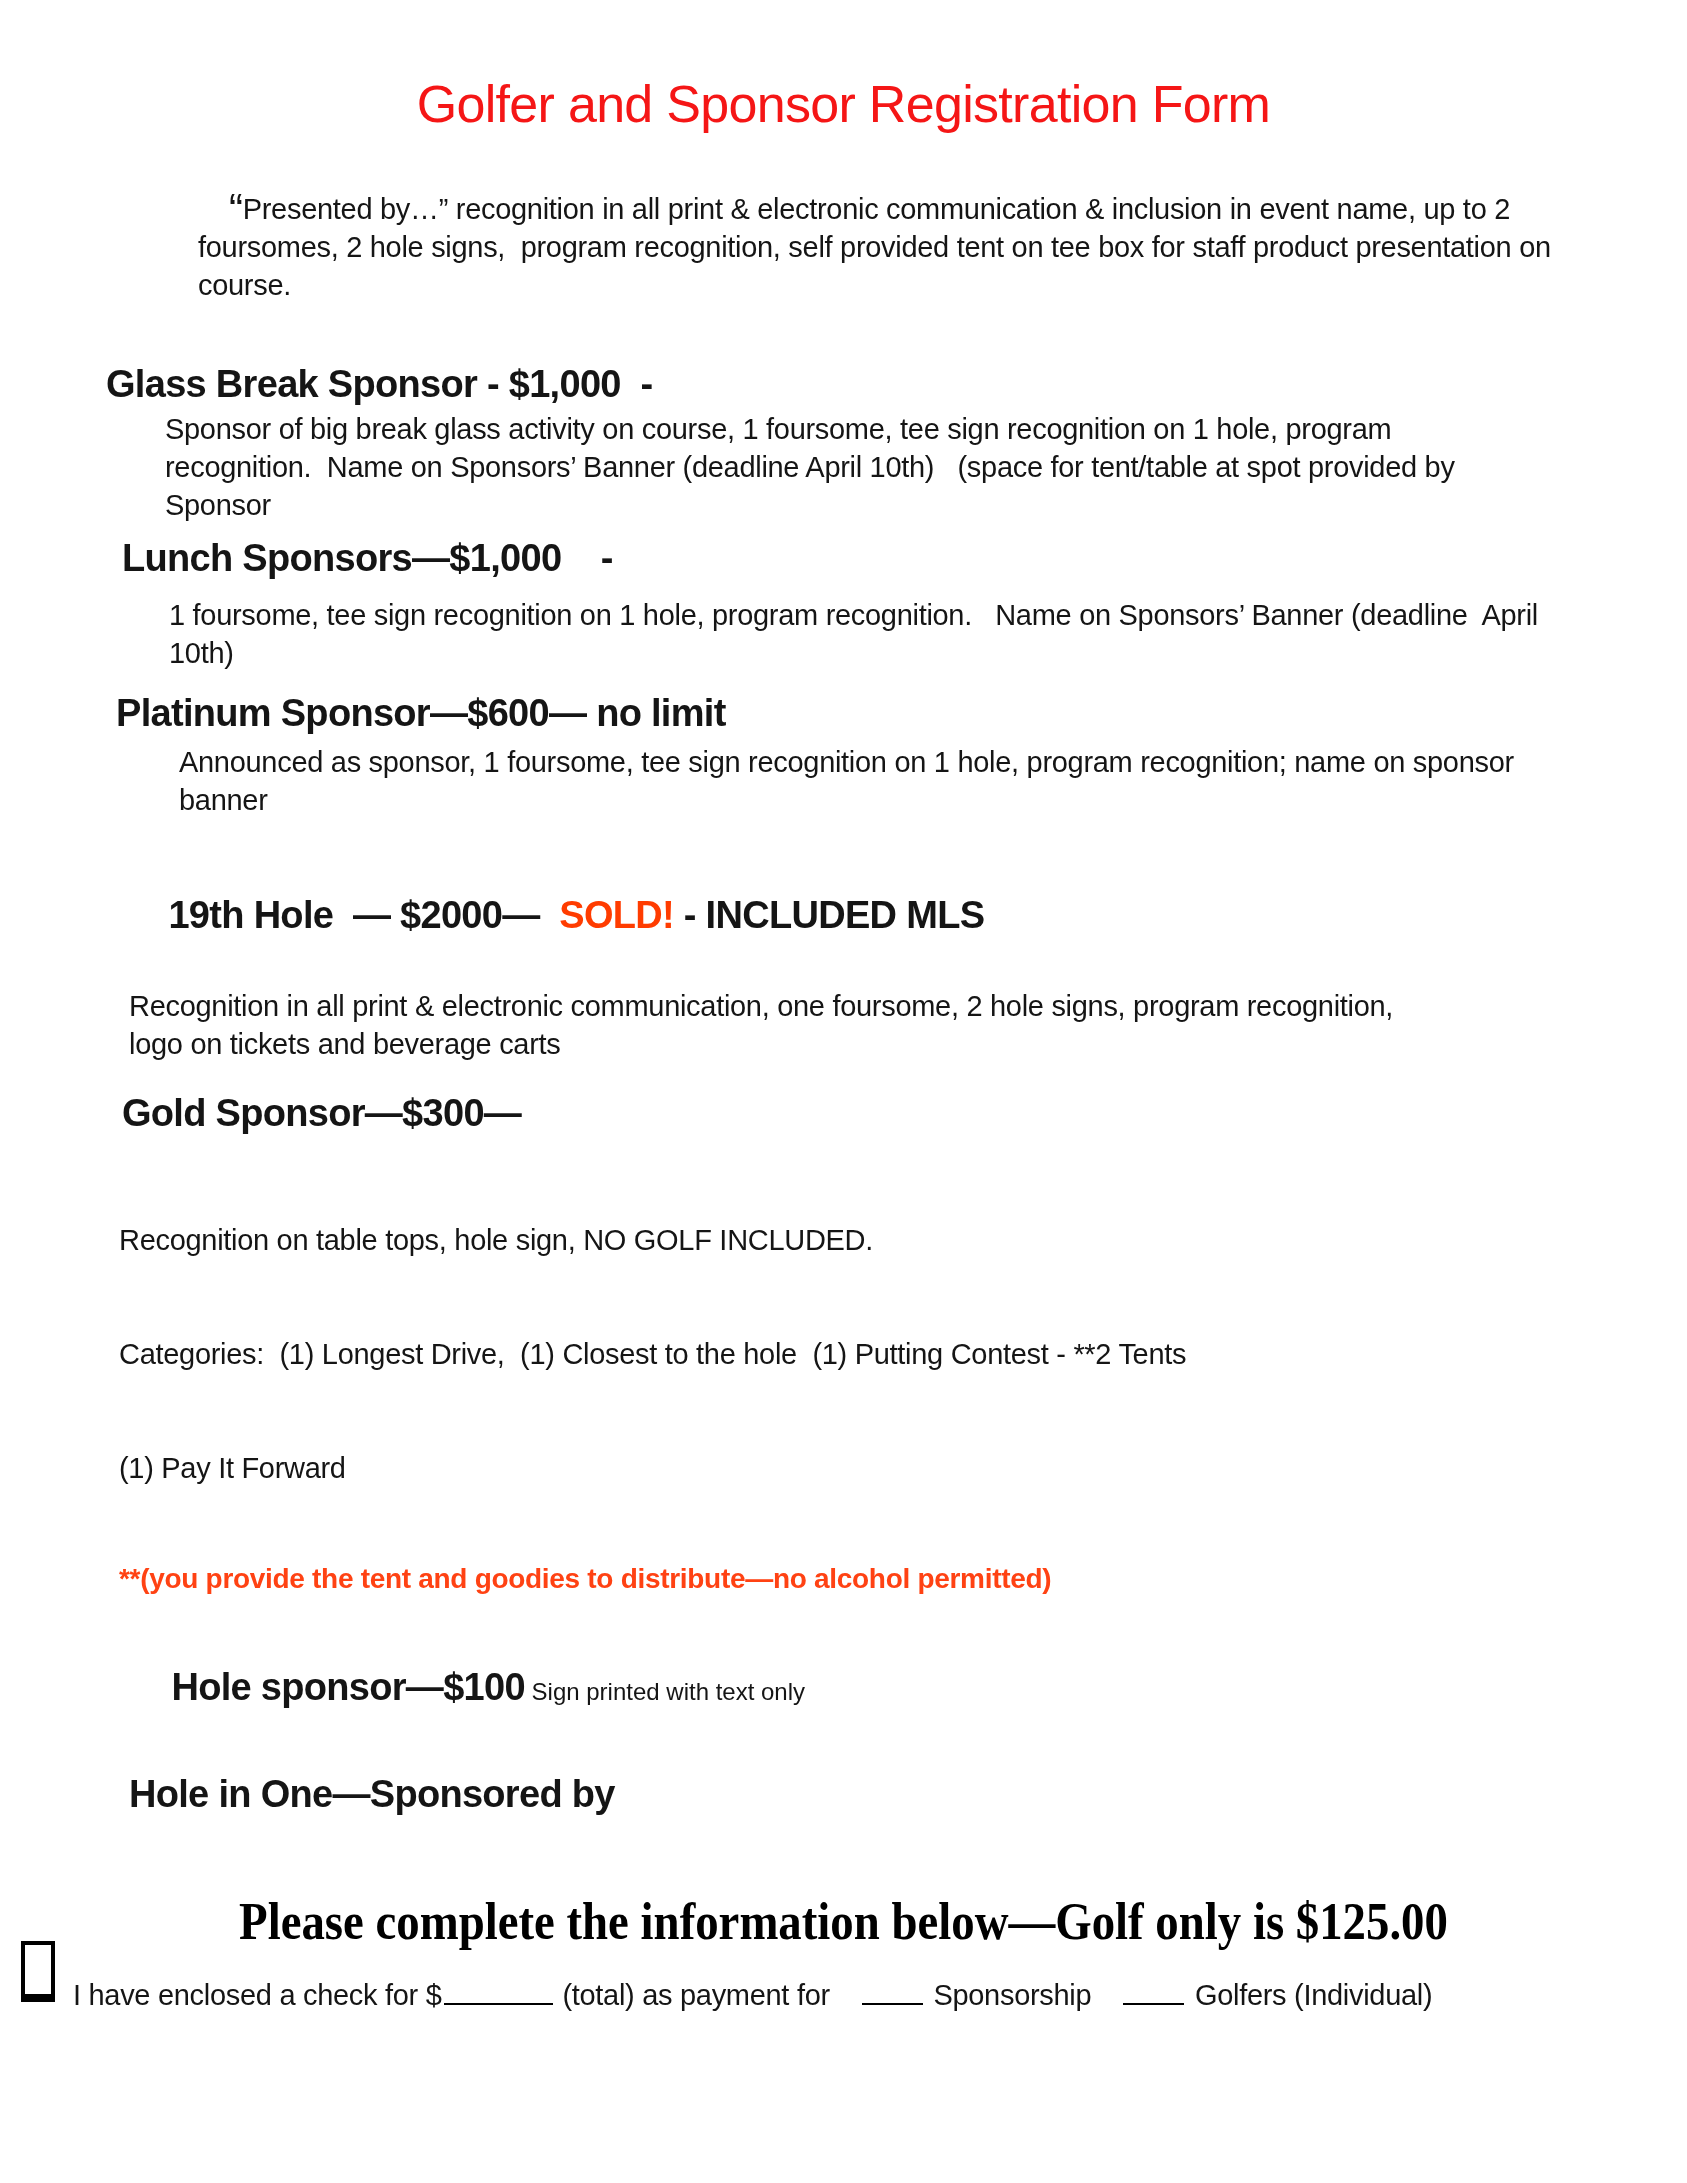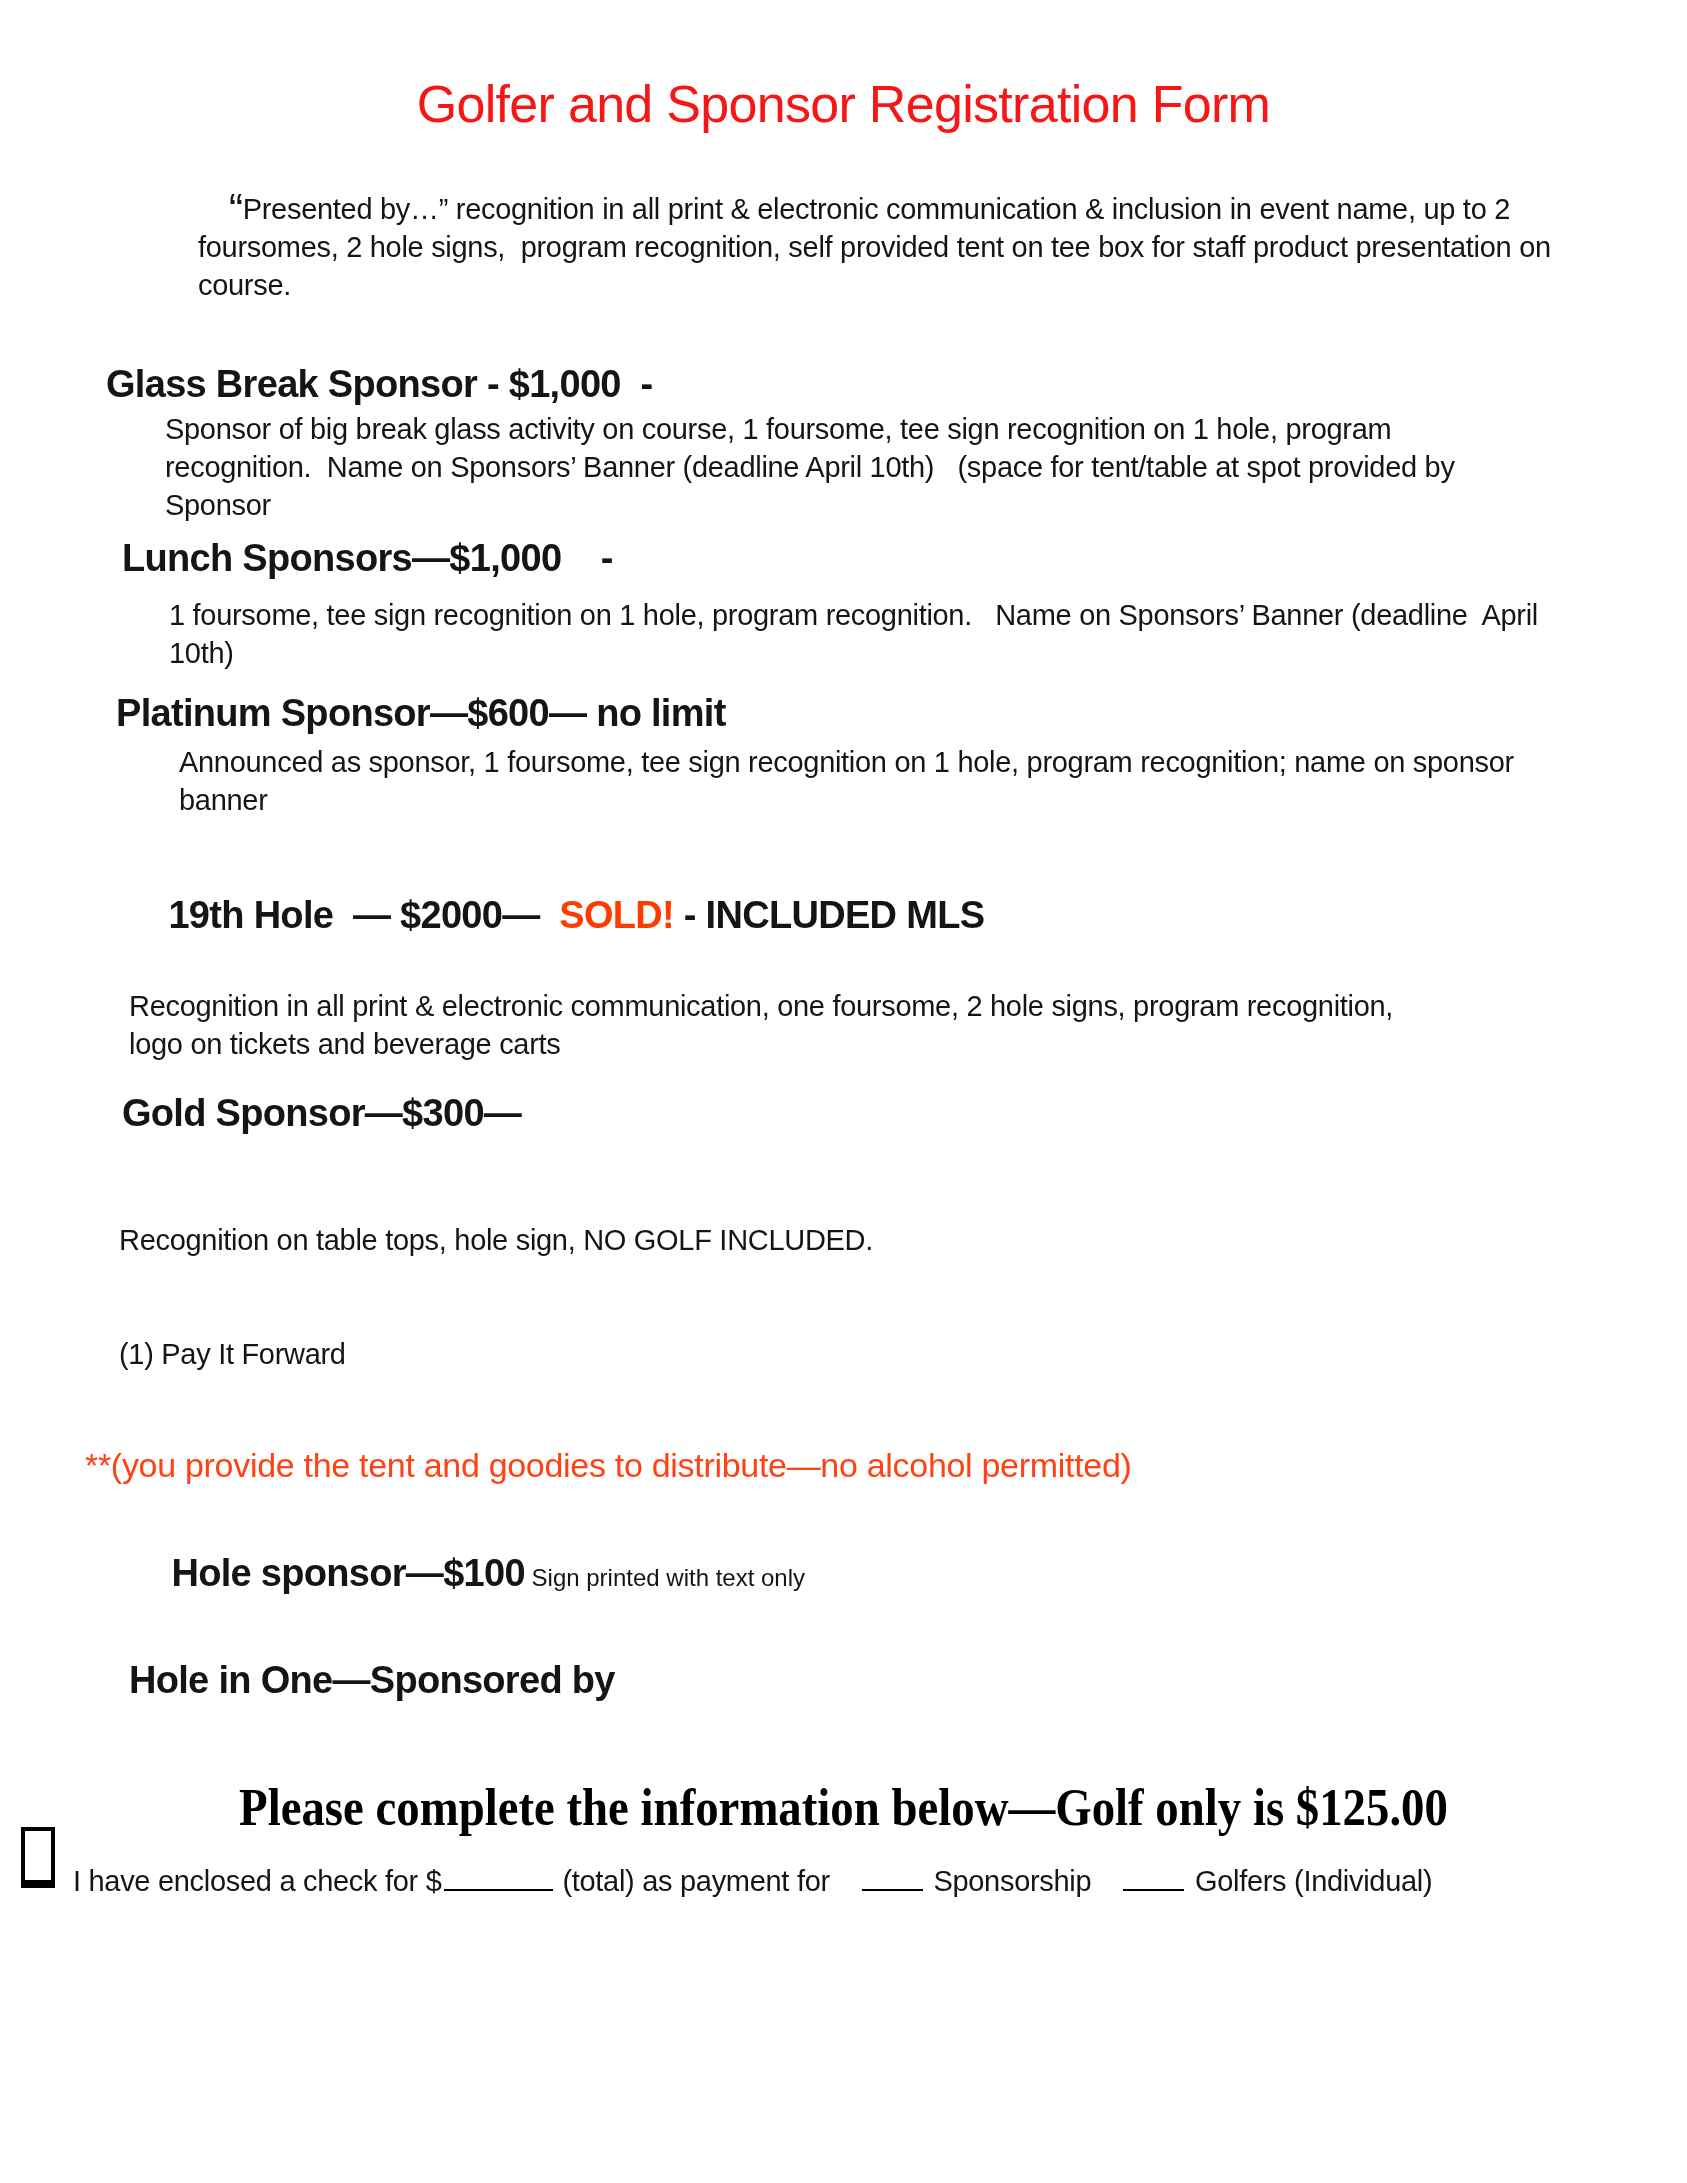--- a/index.html
+++ b/index.html
@@ -35,21 +35,21 @@
   .glass-head{ margin:20px 0 0 106px; }
   .glass-body{ margin:2.6px 198px 0 165px; }
   .lunch-head{ margin:12px 0 0 122px; }
   .lunch-body{ margin:14.6px 93px 0 169px; }
   .plat-head { margin:18.5px 0 0 116px; }
   .plat-body { margin:6.6px 93px 0 179px; }
   .h19-head  { margin:29px 0 0 129px; }
   .h19-body  { margin:2.6px 278px 0 129px; }
   .gold-head { margin:28px 0 0 122px; }
   .gold-body { margin:8px 198px 0 119px; }
-  .warning   { margin:-2.6px 0 0 85px; font-weight:400; font-size:34px; line-height:38px; }
+  .warning   { margin:-2.6px 0 0 119px; font-weight:700; font-size:28px; line-height:38px; }
   .holesp-head { margin:21px 0 0 132px; }
   .holesp-note { font-weight:400; font-size:24px; letter-spacing:0; }
   .hio-head  { margin:16px 0 0 129px; }
   .complete-head {
     margin:76px 0 0 0;
     text-align:center;
     font-family:"Liberation Serif", serif;
     font-weight:700;
     font-size:45px; line-height:1.2;
     transform:scale(1.04,1.18);
@@ -103,20 +103,21 @@
   <div class="sec-body plat-body">Announced as sponsor, 1 foursome, tee sign recognition on 1 hole, program recognition; name on sponsor banner</div>
 
   <div class="sec-head h19-head">
     <span>19th Hole&nbsp; — $2000—&nbsp; </span><span class="sold" style="color: rgb(255, 60, 0);">SOLD!</span><span> - INCLUDED MLS</span>
   </div>
   <div class="sec-body h19-body">Recognition in all print &amp; electronic communication, one foursome, 2 hole signs, program recognition,&nbsp; logo on tickets and beverage carts</div>
 
   <div class="sec-head gold-head">Gold Sponsor—$300—</div>
   <div class="sec-body gold-body">
     <div>Recognition on table tops, hole sign, NO GOLF INCLUDED.</div>
+    <div>Categories:&nbsp; (1) Longest Drive,&nbsp; (1) Closest to the hole&nbsp; (1) Putting Contest - **2 Tents</div>
     <div>(1) Pay It Forward</div>
   </div>
   <div class="sec-body warning" style="color: rgb(255, 66, 19);">**(you provide the tent and goodies to distribute—no alcohol permitted)</div>
 
   <div class="sec-head holesp-head">
     <span>Hole sponsor—$100</span><span class="holesp-note"> Sign printed with text only</span>
   </div>
 
   <div class="sec-head hio-head">Hole in One—Sponsored by</div>
 

